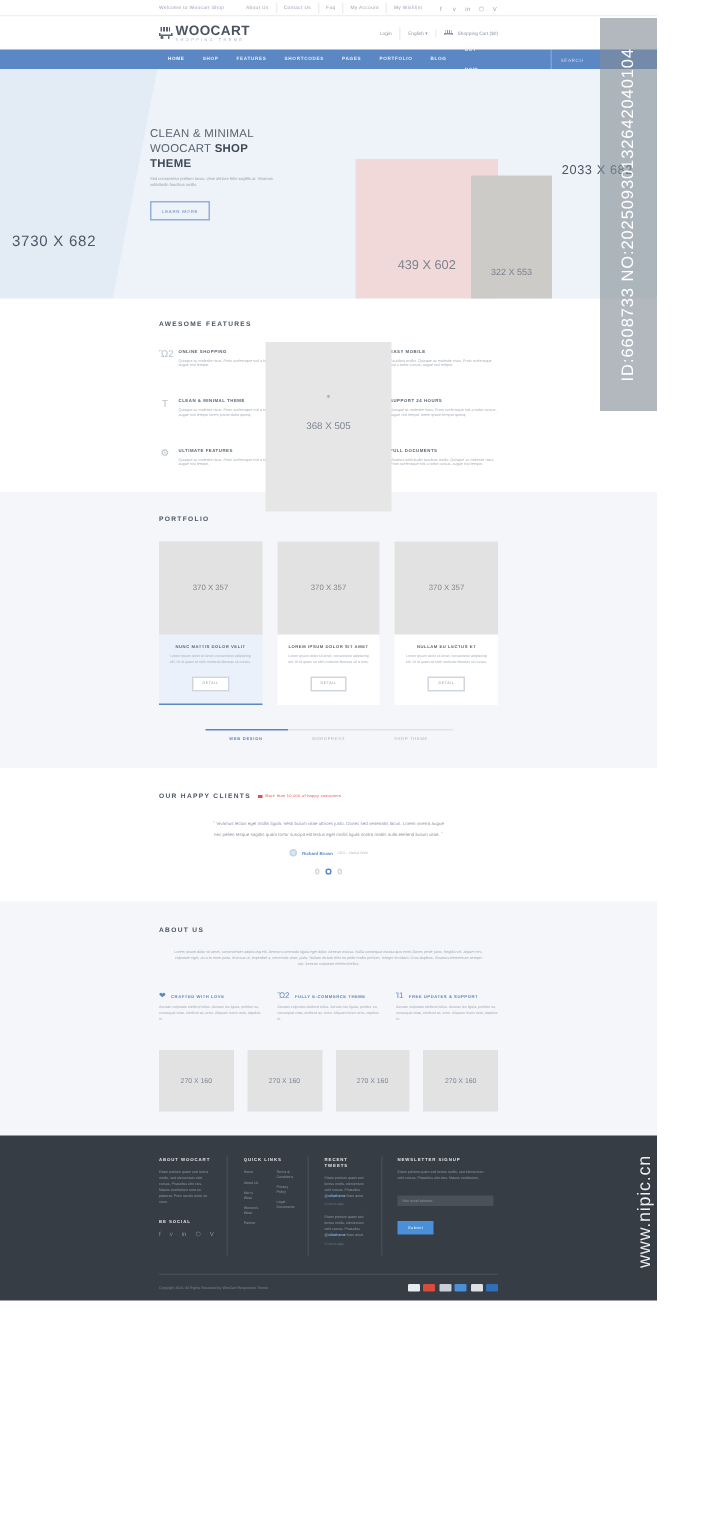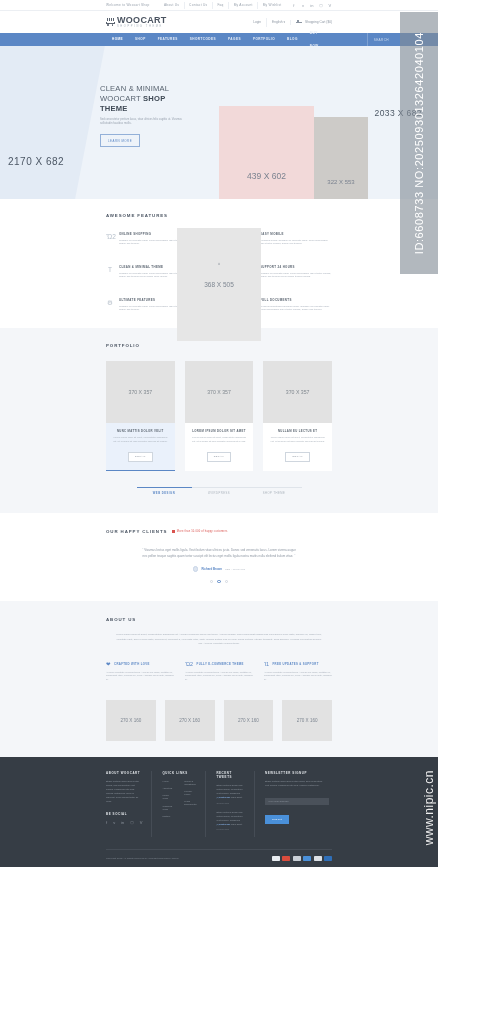--- a/index.html
+++ b/index.html
@@ -50,21 +50,21 @@
   .hero{height:153px;background:#eef3f9;position:relative;overflow:hidden;}
   .hero .diag{position:absolute;left:-60px;top:0;width:150px;height:153px;background:#e3ebf5;transform:skewX(-11deg);}
   .hero .dim-left{position:absolute;left:8px;bottom:32px;font-size:10px;color:#4c5765;letter-spacing:.5px;}
   .hero .dim-right{position:absolute;right:16px;top:62px;font-size:8.5px;color:#4c5765;letter-spacing:.4px;}
   .hero .copy{position:absolute;left:100px;top:38px;width:92px;}
   .hero .h1{font-size:7.6px;color:#57626f;letter-spacing:.2px;line-height:10px;font-weight:400;}
   .hero .h1 b{color:#3f4955;font-weight:bold;}
   .hero .sub{font-size:2.7px;color:#9aa4b0;line-height:4.2px;margin-top:4px;width:84px;}
   .hero .btn{margin-top:8px;display:inline-block;border:1px solid #93b0d8;color:#5b87c5;font-size:2.9px;letter-spacing:.5px;padding:3.5px 7px;background:transparent;}
   .ph{position:absolute;display:flex;align-items:center;justify-content:center;color:#7b8390;}
-  .hero .ph439{left:219px;top:60px;width:95px;height:140px;background:#f2d9d9;font-size:8.5px;}
+  .hero .ph439{left:237px;top:60px;width:95px;height:140px;background:#f2d9d9;font-size:8.5px;}
   .hero .ph322{left:314px;top:71px;width:54px;height:129px;background:#cdcbc8;font-size:6px;}
 
   
   .sec{padding:0 106px;}
   .sec-title{font-size:4.4px;font-weight:bold;color:#4a5462;letter-spacing:.9px;}
   .features{background:#fff;padding-top:14px;padding-bottom:16px;}
   .feat-grid{display:flex;margin-top:14px;position:relative;}
   .feat-col{width:85px;display:flex;flex-direction:column;gap:19px;}
   .feat-col.right{margin-left:auto;}
   .feat{display:flex;gap:5px;}
@@ -210,21 +210,21 @@
       <a>BUY NOW</a>
     </div>
     <div class="searchwrap">
       <input placeholder="SEARCH" style="">
       <span class="sicon">🔍</span>
     </div>
   </div>
 
   <div class="hero">
     <div class="diag"></div>
-    <div class="dim-left">2170 X 682</div>
+    <div class="dim-left">3730 X 682</div>
     <div class="dim-right">2033 X 682</div>
     <div class="copy">
       <div class="h1">
         <div>CLEAN &amp; MINIMAL</div>
         <div><span>WOOCART </span><b>SHOP THEME</b></div>
       </div>
       <div class="sub">Sed consectetur pretium lacus, vitae ultrices felis sagittis ut. Vivamus sollicitudin faucibus mollis.</div>
       <div class="btn">LEARN MORE</div>
     </div>
     <div class="ph ph439">439 X 602</div>

